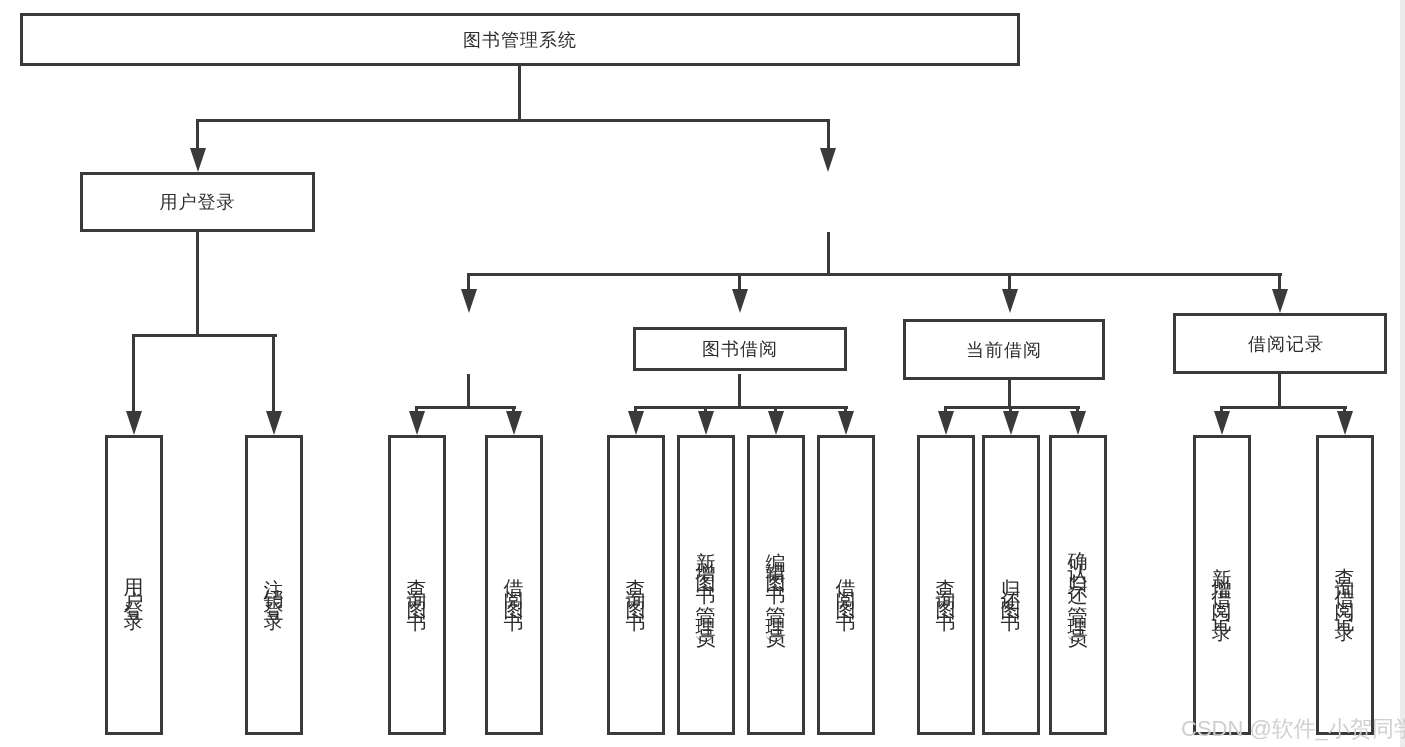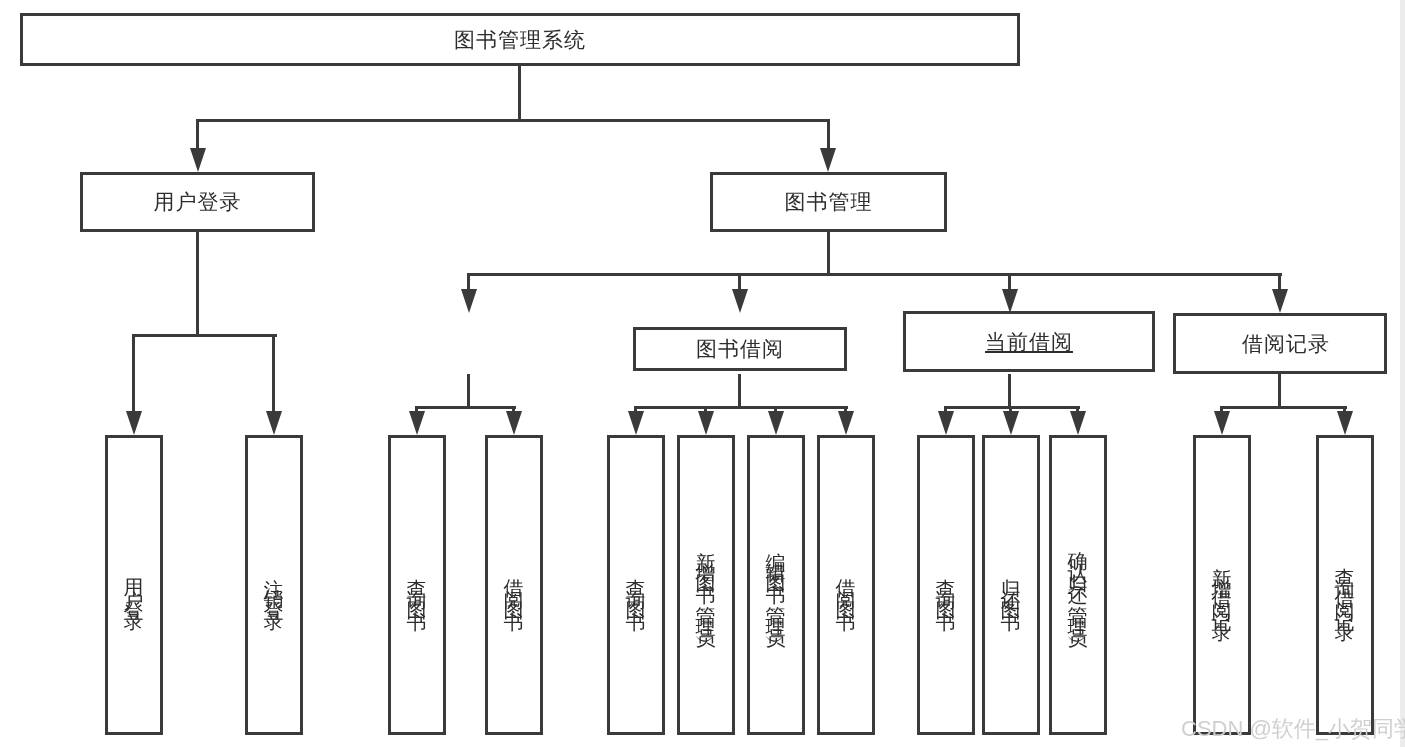--- a/index.html
+++ b/index.html
@@ -1,20 +1,20 @@
 <!DOCTYPE html>
 <html><head>
 <meta charset="utf-8">
 <style>
   html,body{margin:0;padding:0;background:#fff;}
   body{width:1405px;height:747px;position:relative;overflow:hidden;
        font-family:"Liberation Sans","DejaVu Sans",sans-serif;}
   .stage{position:absolute;inset:0;background:#ffffff;}
   .box{position:absolute;background:#fff;border:3px solid #3a3a3a;box-sizing:border-box;
-       display:flex;align-items:center;justify-content:center;color:#2d2d2d;font-size:21px;
+       display:flex;align-items:center;justify-content:center;color:#2d2d2d;font-size:18px;
        letter-spacing:1px;z-index:2;}
   .leaf{position:absolute;background:#fff;border:3px solid #3a3a3a;box-sizing:border-box;
         width:58px;height:300px;top:435px;display:flex;align-items:center;justify-content:center;
         color:#2d2d2d;z-index:2;}
   .leaf span{writing-mode:vertical-rl;text-orientation:mixed;font-size:20px;line-height:1;
              letter-spacing:11px;white-space:nowrap;}
   .ln{position:absolute;background:#3a3a3a;z-index:1;}
   .ar{position:absolute;width:0;height:0;border-left:8px solid transparent;
       border-right:8px solid transparent;border-top:24px solid #3a3a3a;z-index:1;}
   .watermark{position:absolute;top:714px;left:1181px;font-size:22px;color:#cfcfcf;
@@ -35,23 +35,20 @@
   <div class="ln" style="left:518px;top:66px;width:3px;height:56px;"></div>
   <div class="ln" style="left:196px;top:119px;width:634px;height:3px;"></div>
   <div class="ln" style="left:196px;top:119px;width:3px;height:30px;"></div>
   <div class="ln" style="left:827px;top:119px;width:3px;height:30px;"></div>
   <div class="ar" style="left:190px;top:148px;"></div>
   <div class="ar" style="left:820px;top:148px;"></div>
 
   <div class="box" style="left:80px;top:172px;width:235px;height:60px;">
     <span>用户登录</span>
   </div>
-  <div class="box" style="left:710px;top:172px;width:237px;height:60px;">
-    <span>图书管理</span>
-  </div>
 
   <div class="ln" style="left:196px;top:232px;width:3px;height:105px;"></div>
   <div class="ln" style="left:132px;top:334px;width:145px;height:3px;"></div>
   <div class="ln" style="left:132px;top:334px;width:3px;height:78px;"></div>
   <div class="ln" style="left:272px;top:334px;width:3px;height:78px;"></div>
   <div class="ar" style="left:126px;top:411px;"></div>
   <div class="ar" style="left:266px;top:411px;"></div>
 
   <div class="ln" style="left:827px;top:232px;width:3px;height:44px;"></div>
   <div class="ln" style="left:467px;top:273px;width:815px;height:3px;"></div>
@@ -60,21 +57,21 @@
   <div class="ln" style="left:1008px;top:273px;width:3px;height:18px;"></div>
   <div class="ln" style="left:1278px;top:273px;width:3px;height:18px;"></div>
   <div class="ar" style="left:461px;top:289px;"></div>
   <div class="ar" style="left:732px;top:289px;"></div>
   <div class="ar" style="left:1002px;top:289px;"></div>
   <div class="ar" style="left:1272px;top:289px;"></div>
 
   <div class="box" style="left:633px;top:327px;width:214px;height:44px;">
     <span>图书借阅</span>
   </div>
-  <div class="box" style="left:903px;top:311px;width:252px;height:61px;text-decoration:underline;">
+  <div class="box" style="left:903px;top:319px;width:202px;height:61px;">
     <span>当前借阅</span>
   </div>
   <div class="box" style="left:1173px;top:313px;width:214px;height:61px;padding-left:12px;">
     <span>借阅记录</span>
   </div>
 
   <div class="ln" style="left:467px;top:374px;width:3px;height:35px;"></div>
   <div class="ln" style="left:415px;top:406px;width:101px;height:3px;"></div>
   <div class="ln" style="left:415px;top:406px;width:3px;height:7px;"></div>
   <div class="ln" style="left:512px;top:406px;width:3px;height:7px;"></div>

